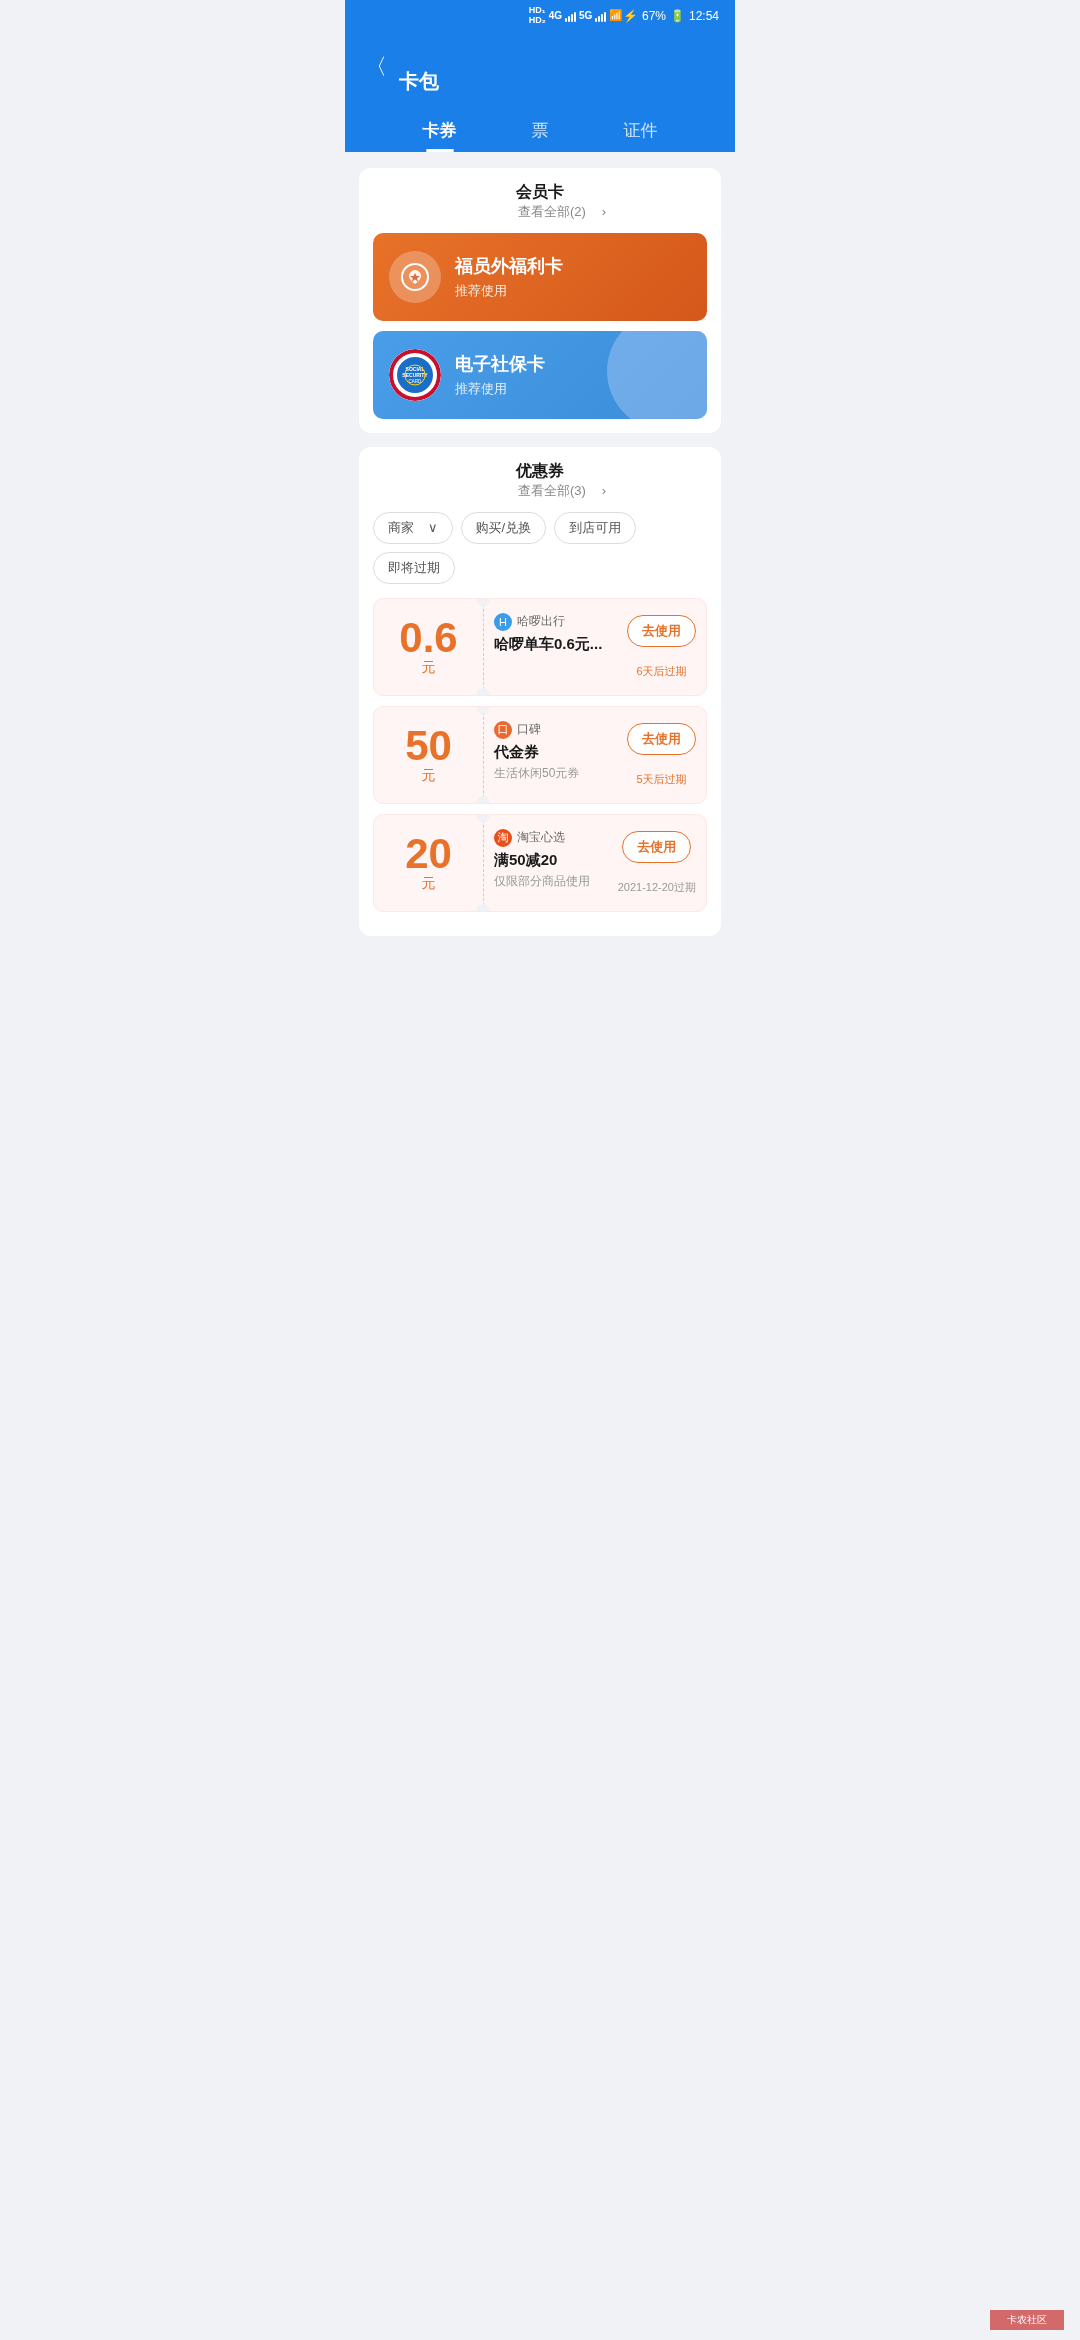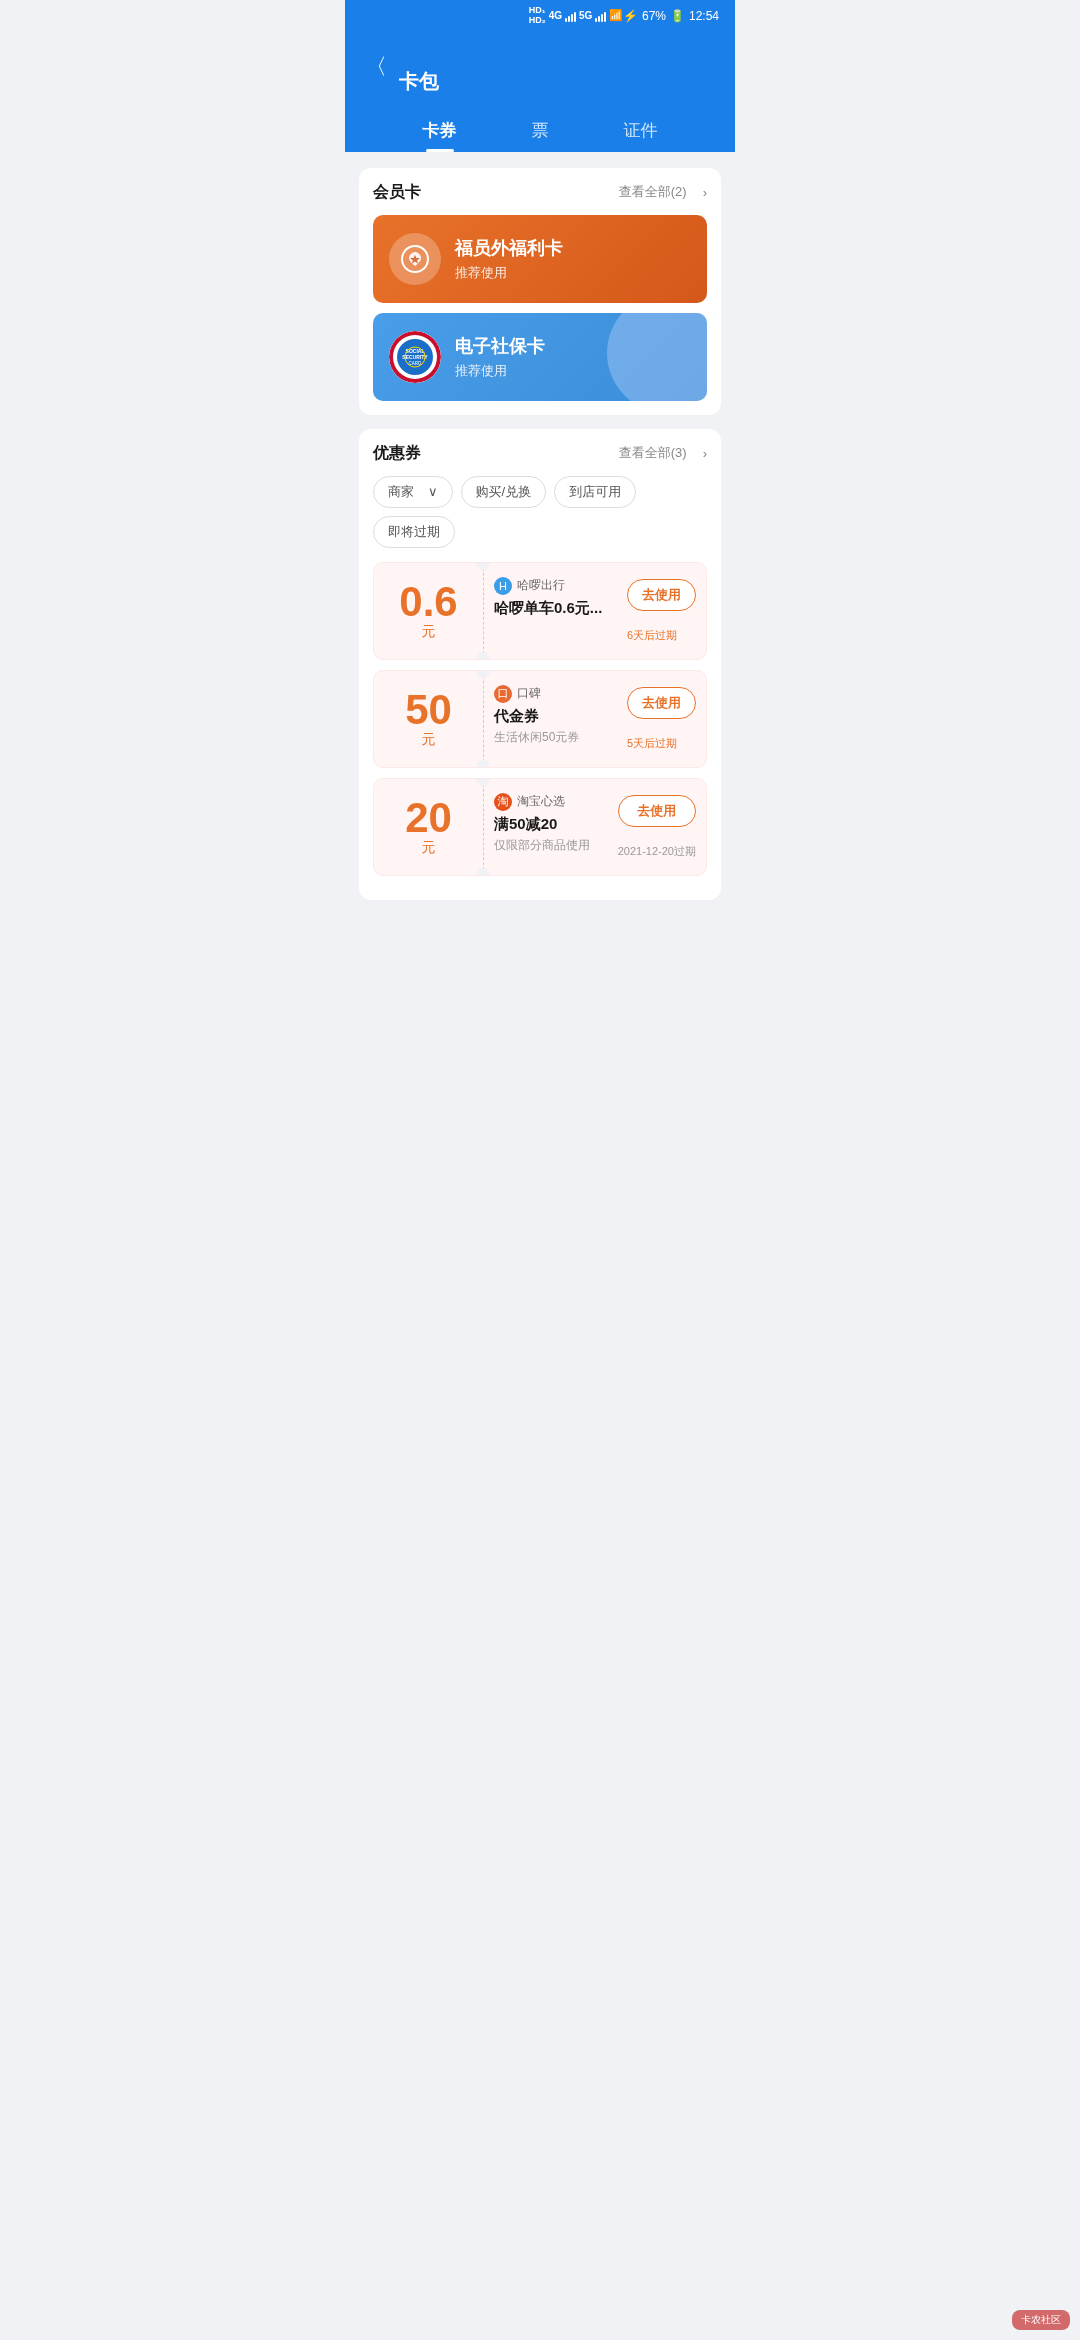--- a/index.html
+++ b/index.html
@@ -98,20 +98,21 @@
       border-radius: 12px;
       padding: 14px;
       margin-bottom: 14px;
     }
 
     .section-header {
       display: flex;
       justify-content: space-between;
       align-items: center;
       margin-bottom: 12px;
+      flex-direction: column;
     }
     .section-title {
       font-size: 16px;
       font-weight: 600;
       color: #1a1a1a;
     }
     .section-view-all {
       font-size: 13px;
       color: #888;
       display: flex;
@@ -297,20 +298,21 @@
       margin-bottom: 3px;
     }
     .coupon-desc {
       font-size: 12px;
       color: #999;
     }
 
     .coupon-action {
       display: flex;
       flex-direction: column;
+      align-items: center;
       justify-content: center;
       padding: 14px 10px;
       gap: 17px;
     }
     .use-btn {
       background: white;
       border: 1.5px solid #e8722a;
       color: #e8722a;
       border-radius: 18px;
       padding: 6px 14px;
@@ -327,26 +329,26 @@
     .expire-text-gray {
       font-size: 11px;
       color: #999;
       white-space: nowrap;
     }
 
     
     .watermark {
       position: fixed;
       bottom: 10px;
-      right: 10px;
+      right: 16px;
       background: rgba(200,60,60,0.75);
       color: white;
       font-size: 10px;
-      padding: 3px 9px;
-      border-radius: 8px;
+      padding: 3px 17px;
+      border-radius: 0;
       z-index: 100;
     }
   </style>
 </head>
 <body>
 
 <div class="status-bar">
   <div class="status-left">
     <span style="font-size:9px;font-weight:700;line-height:1.1">HD₁<br>HD₂</span>
     <span style="font-size:10px;font-weight:600">4G</span>

